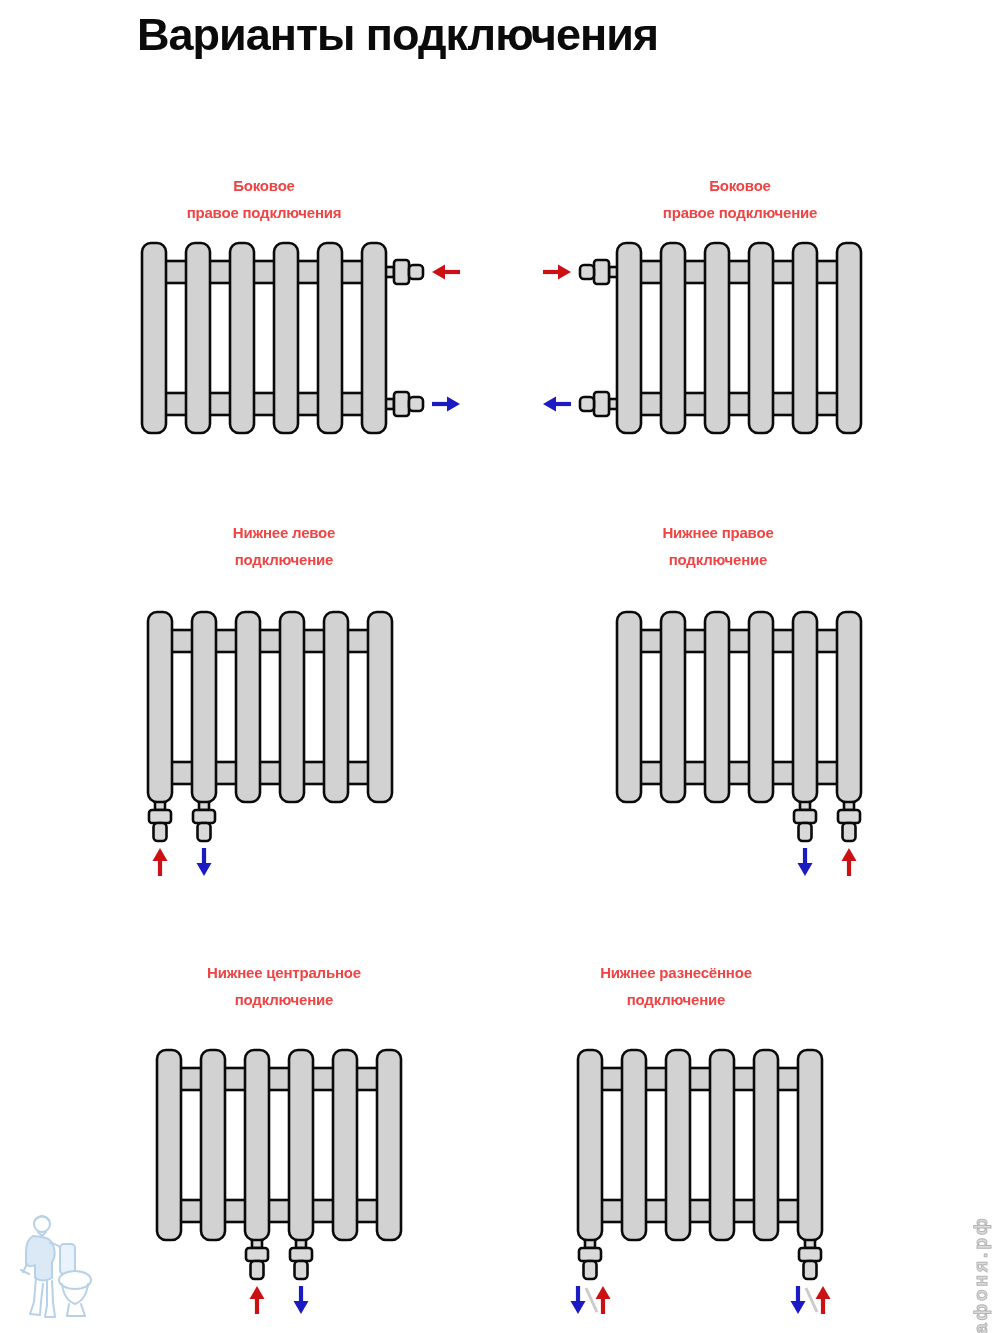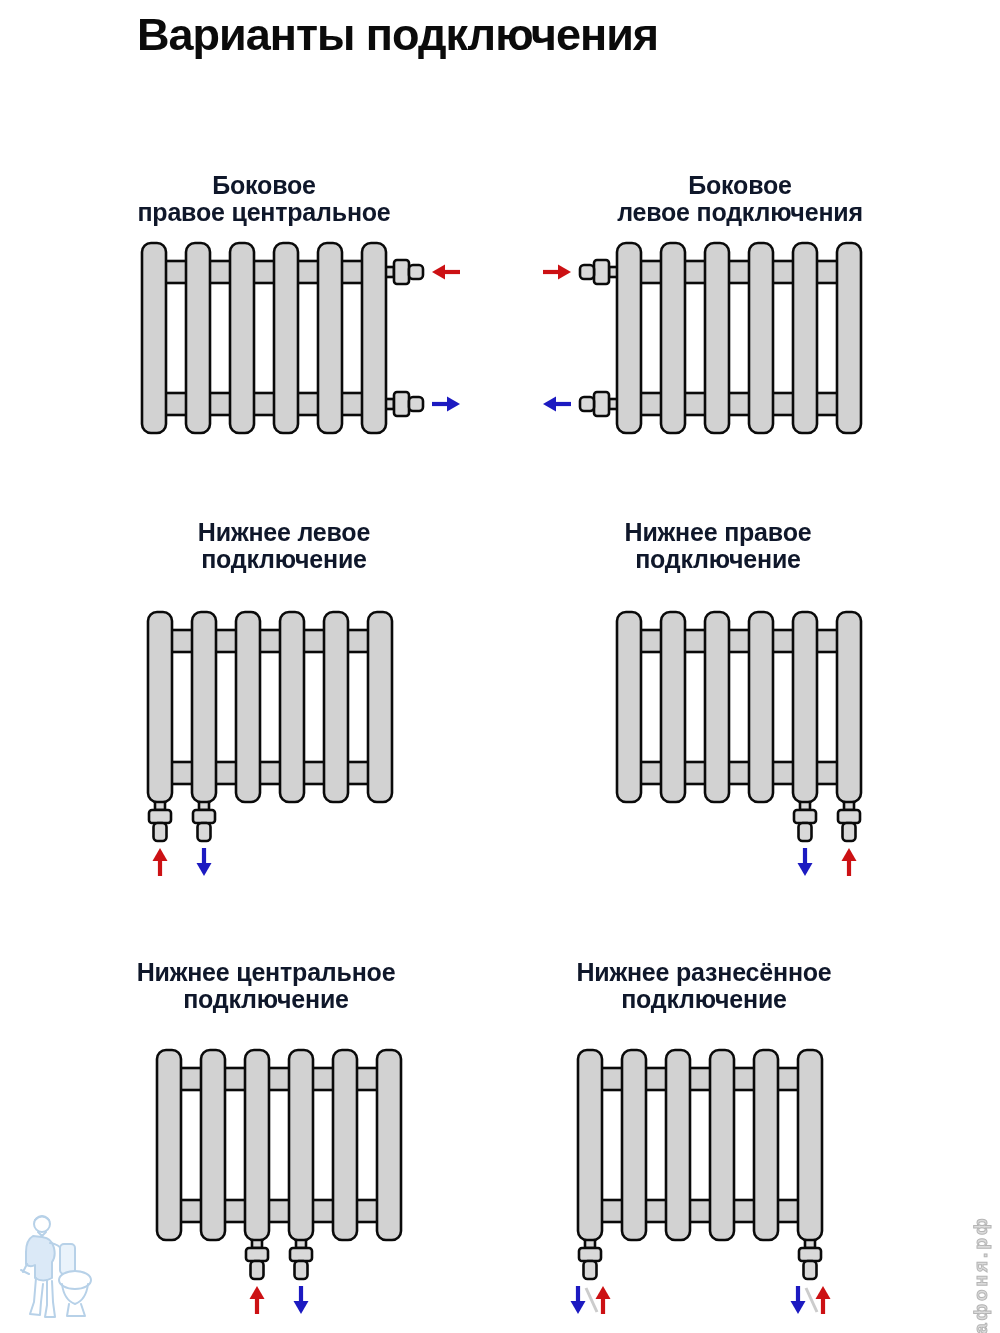--- a/index.html
+++ b/index.html
@@ -1,59 +1,59 @@
 <!DOCTYPE html>
 <html><head>
 <meta charset="utf-8">
 <style>
   html,body{margin:0;padding:0;background:#ffffff;}
   .page{position:relative;width:1000px;height:1333px;background:#ffffff;overflow:hidden;
         font-family:"Liberation Sans", sans-serif;color:#111;}
   .title{position:absolute;left:137px;top:6px;font-size:45px;line-height:57px;
          font-weight:bold;letter-spacing:-1px;color:#0b0b0b;}
-  .dlabel{position:absolute;width:440px;text-align:center;font-size:25px;line-height:27px;
-          font-weight:bold;color:#0f172a;letter-spacing:-0.2px;}
+  .dlabel{position:absolute;width:440px;text-align:center;font-size:15px;line-height:27px;
+          font-weight:bold;color:#ef4444;letter-spacing:-0.2px;}
   .dsvg{position:absolute;}
   .dsvg svg{display:block;overflow:visible;}
   .plumber{position:absolute;left:20px;top:1210px;}
   .vbrand{position:absolute;right:8px;top:1188px;height:146px;
           writing-mode:vertical-rl;transform:rotate(180deg);
           font-size:19px;font-weight:bold;letter-spacing:3px;
           color:#dcdcdc;-webkit-text-stroke:1px #b5b5b5;}
 </style>
 </head>
 <body>
 
 <div class="page">
 
   <div class="title">
     <div>Варианты подключения</div>
   </div>
 
   <div class="dlabel" style="left:44px;top:172px">
     <div>Боковое</div>
-    <div>правое центральное</div>
+    <div>правое подключения</div>
   </div>
   <div class="dlabel" style="left:520px;top:172px">
     <div>Боковое</div>
-    <div>левое подключения</div>
+    <div>правое подключение</div>
   </div>
   <div class="dlabel" style="left:64px;top:519px">
     <div>Нижнее левое</div>
     <div>подключение</div>
   </div>
   <div class="dlabel" style="left:498px;top:519px">
     <div>Нижнее правое</div>
     <div>подключение</div>
   </div>
-  <div class="dlabel" style="left:46px;top:959px">
+  <div class="dlabel" style="left:64px;top:959px">
     <div>Нижнее центральное</div>
     <div>подключение</div>
   </div>
-  <div class="dlabel" style="left:484px;top:959px">
+  <div class="dlabel" style="left:456px;top:959px">
     <div>Нижнее разнесённое</div>
     <div>подключение</div>
   </div>
 
   <div class="dsvg" id="diag0" style="left:61px;top:239px">
       <svg viewBox="-81 -4 406 210" width="406" height="210">
         <rect x="242" y="24" width="10" height="10" rx="0" fill="#d9d9d9" stroke="#0a0a0a" stroke-width="2.6"></rect>
         <rect x="252" y="17" width="15" height="24" rx="3" fill="#d9d9d9" stroke="#0a0a0a" stroke-width="2.6"></rect>
         <rect x="267" y="22" width="14" height="14" rx="4" fill="#d9d9d9" stroke="#0a0a0a" stroke-width="2.6"></rect>
         <rect x="242" y="156" width="10" height="10" rx="0" fill="#d9d9d9" stroke="#0a0a0a" stroke-width="2.6"></rect>

